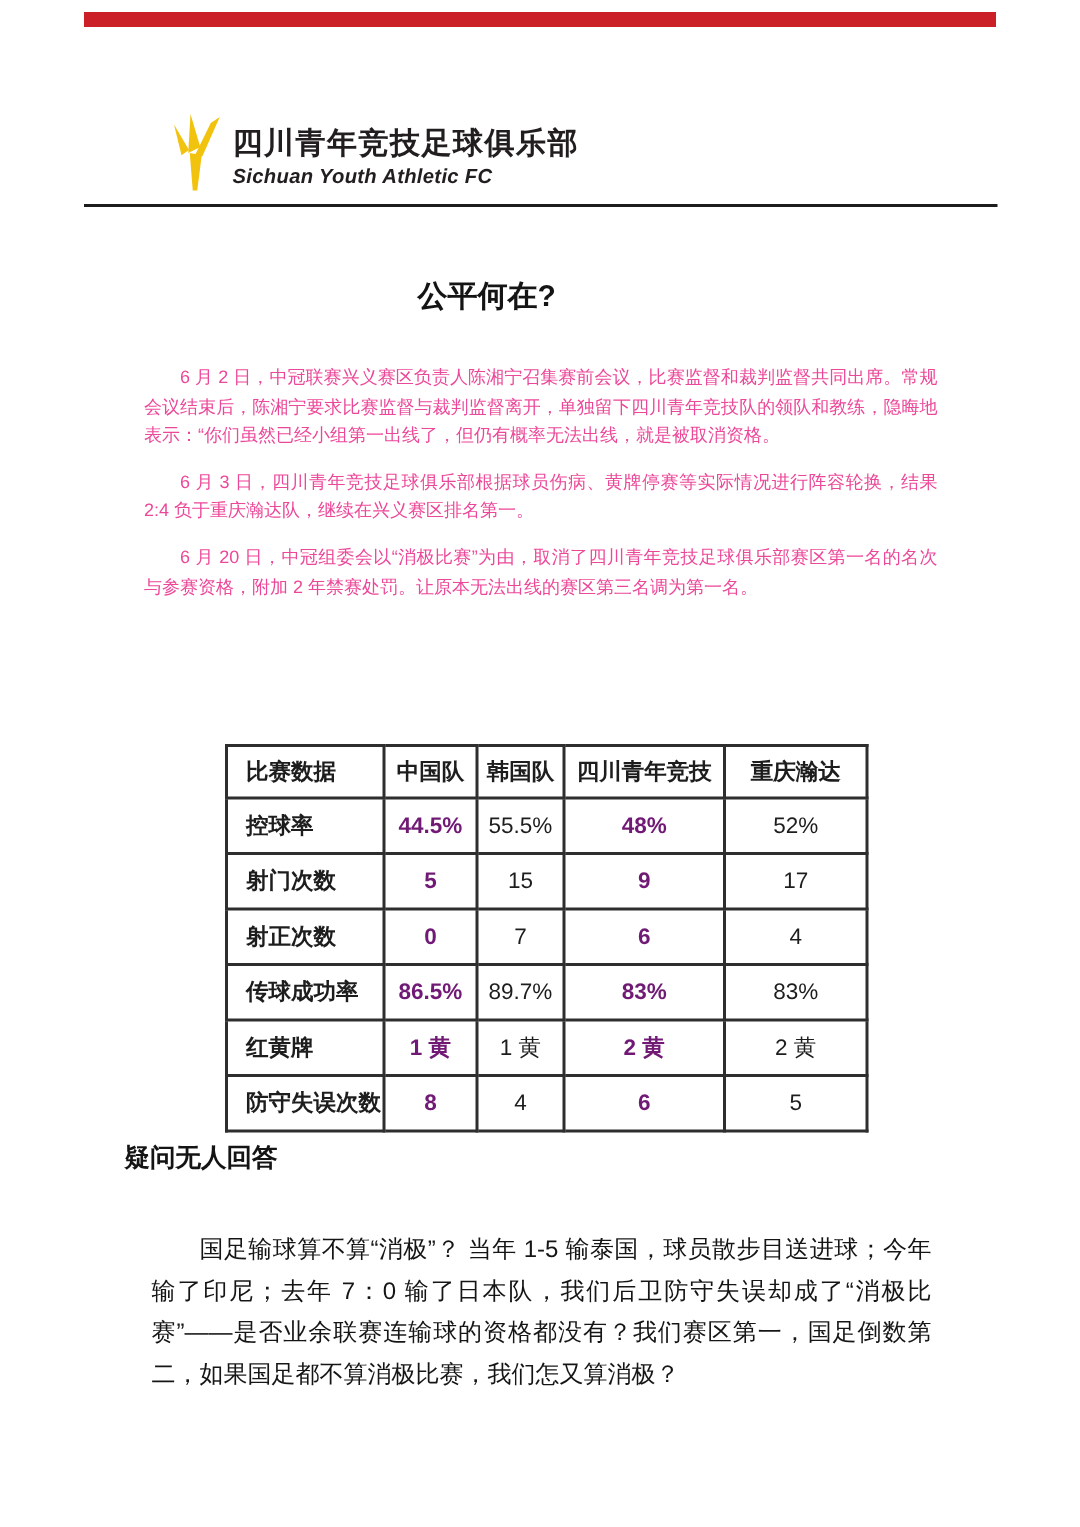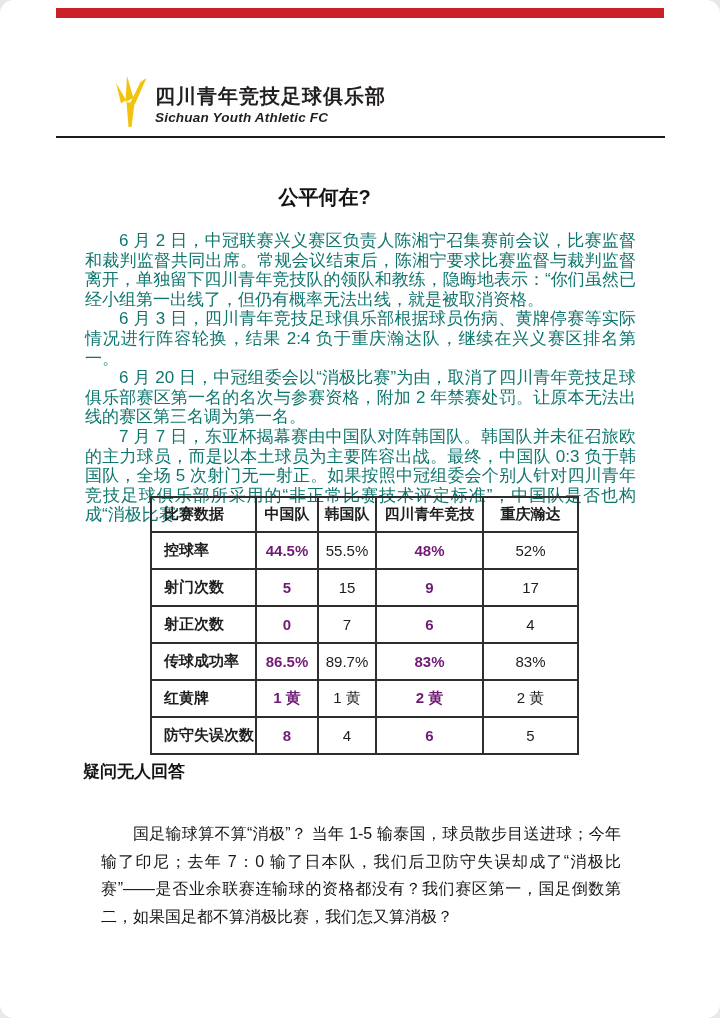--- a/index.html
+++ b/index.html
@@ -4,21 +4,20 @@
 <style>
   html,body{margin:0;padding:0;background:#e8e8e8;}
   .page{
     position:relative;
     width:720px;height:1018px;
     margin:0 auto;
     background:#ffffff;
     font-family:"Liberation Sans","DejaVu Sans",sans-serif;
     color:#1d1d1d;
     overflow:hidden;
-    border-radius:14px;
   }
   .top-bar{
     position:absolute;left:56px;top:8px;
     width:608px;height:10px;
     background:#cb2027;
   }
   .letterhead{
     position:absolute;left:114px;top:76px;
     display:flex;align-items:flex-start;
   }
@@ -37,26 +36,26 @@
     width:609px;height:2px;background:#1c1c1c;
   }
   .doc-title{
     position:absolute;left:0;top:184px;width:649px;
     text-align:center;font-size:20px;font-weight:800;color:#141414;
   }
   .body-text{
     position:absolute;left:85px;top:231px;width:551px;
   }
   .body-text p{
-    margin:0;
+    margin:11px;
     text-indent:2em;
-    font-size:17px;
+    font-size:12px;
     line-height:19.6px;
     text-align:justify;
-    color:#0f766e;
+    color:#ec4899;
   }
   .stats-table{
     position:absolute;left:150px;top:496px;
     border-collapse:collapse;
     table-layout:fixed;
   }
   .stats-table td{
     border:2px solid #2e2e2e;
     font-size:15px;
     text-align:center;
@@ -116,21 +115,20 @@
   </div>
 
   <div class="header-divider"></div>
 
   <div class="doc-title">公平何在?</div>
 
   <div class="body-text">
     <p>6 月 2 日，中冠联赛兴义赛区负责人陈湘宁召集赛前会议，比赛监督和裁判监督共同出席。常规会议结束后，陈湘宁要求比赛监督与裁判监督离开，单独留下四川青年竞技队的领队和教练，隐晦地表示：“你们虽然已经小组第一出线了，但仍有概率无法出线，就是被取消资格。</p>
     <p>6 月 3 日，四川青年竞技足球俱乐部根据球员伤病、黄牌停赛等实际情况进行阵容轮换，结果 2:4 负于重庆瀚达队，继续在兴义赛区排名第一。</p>
     <p>6 月 20 日，中冠组委会以“消极比赛”为由，取消了四川青年竞技足球俱乐部赛区第一名的名次与参赛资格，附加 2 年禁赛处罚。让原本无法出线的赛区第三名调为第一名。</p>
-    <p>7 月 7 日，东亚杯揭幕赛由中国队对阵韩国队。韩国队并未征召旅欧的主力球员，而是以本土球员为主要阵容出战。最终，中国队 0:3 负于韩国队，全场 5 次射门无一射正。如果按照中冠组委会个别人针对四川青年竞技足球俱乐部所采用的“非正常比赛技术评定标准”，中国队是否也构成“消极比赛”?</p>
   </div>
 
   <table class="stats-table">
     <colgroup>
       <col class="col-label">
         <col class="col-cn">
         <col class="col-kr">
         <col class="col-sc">
         <col class="col-cq">
     </colgroup>

